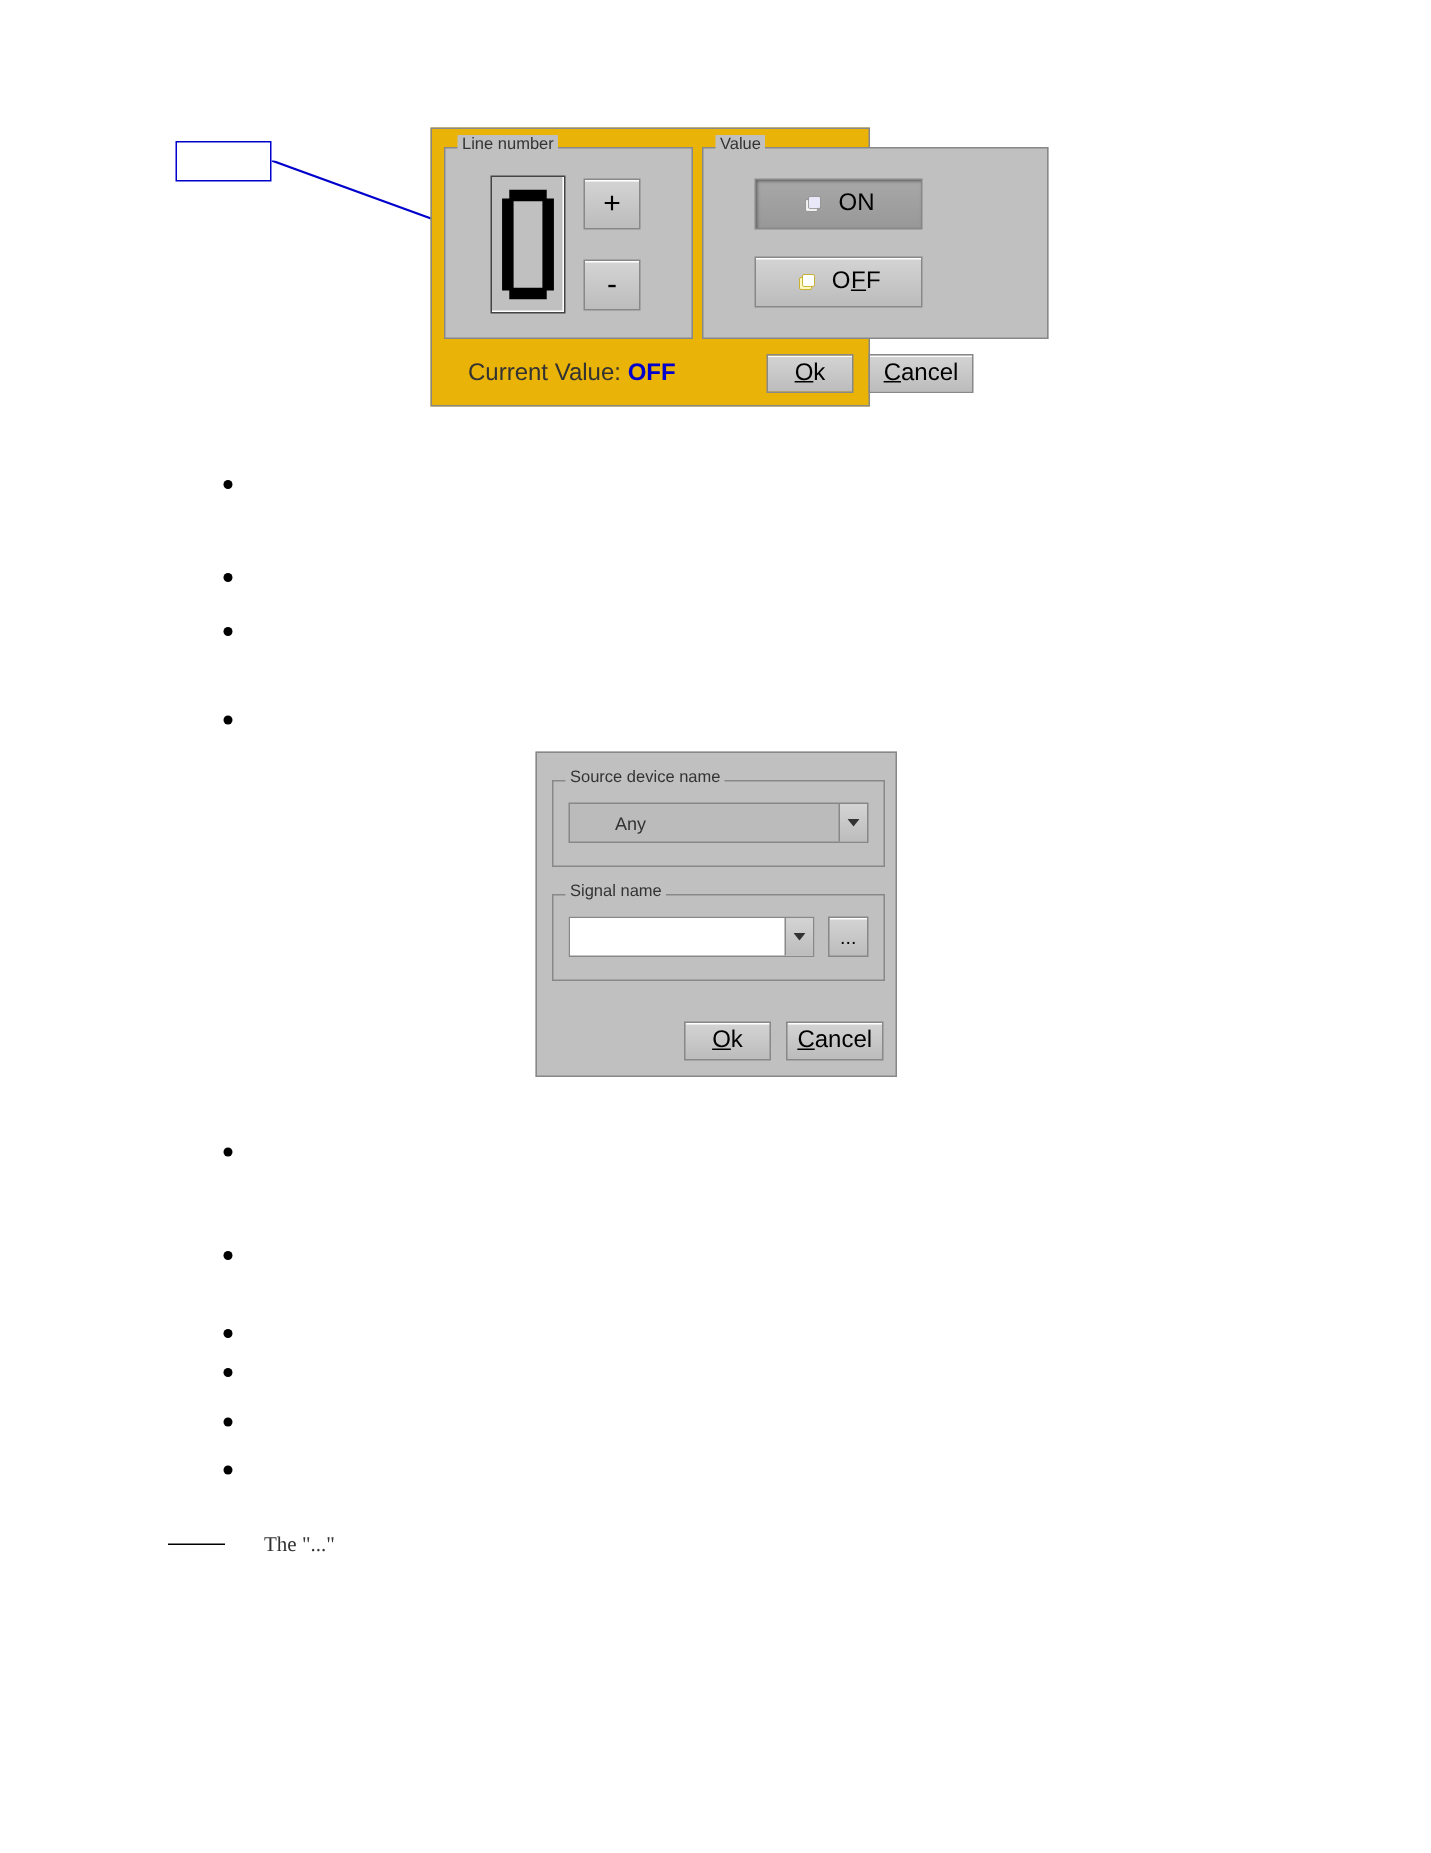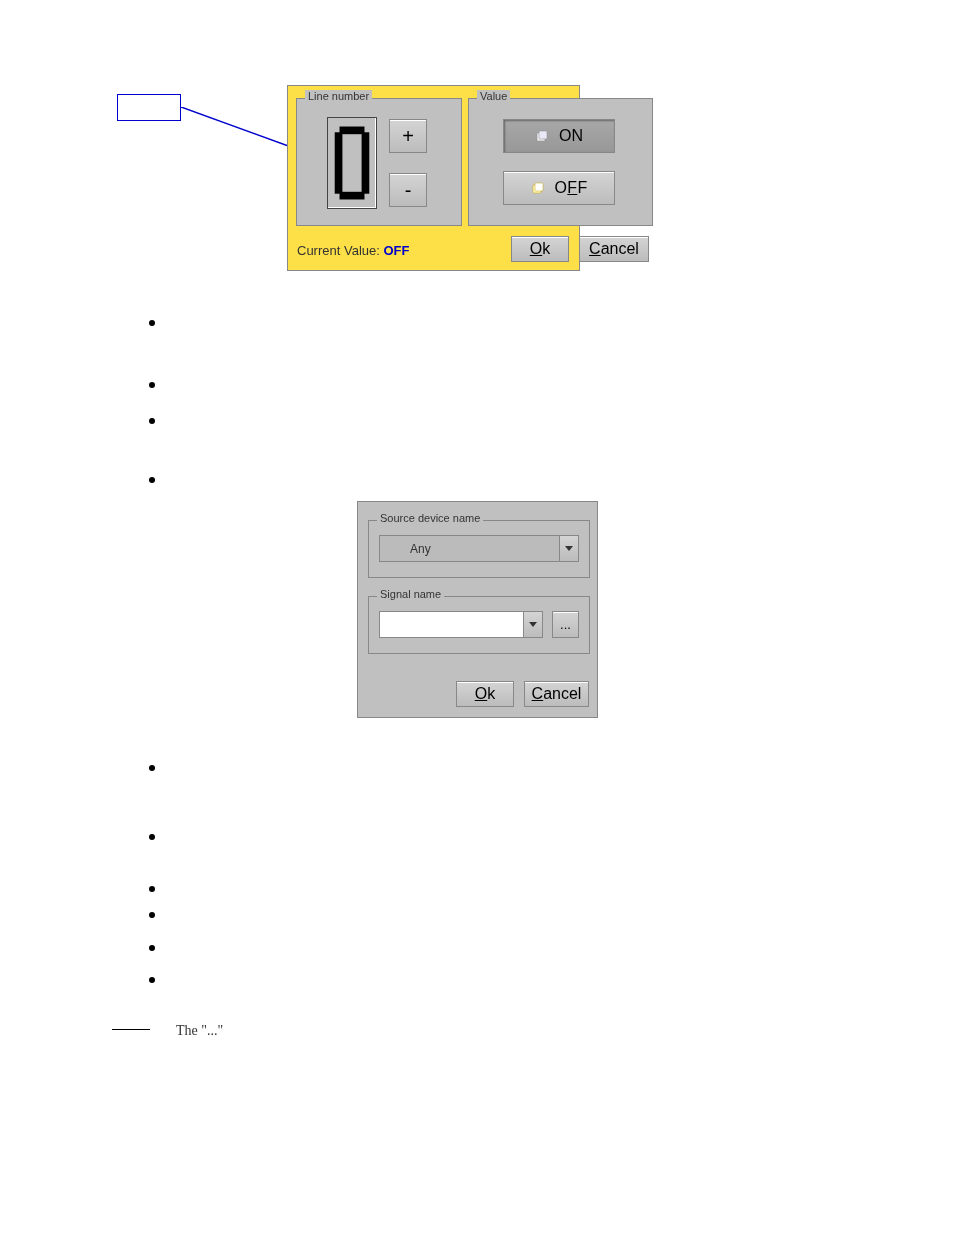--- a/index.html
+++ b/index.html
@@ -12,21 +12,21 @@
       position: relative;
     }
 
     
     .dialog1 {
       position: absolute;
       left: 287px;
       top: 85px;
       width: 293px;
       height: 186px;
-      background: #fde047;
+      background: #eab308;
       border: 1px solid #888;
       box-sizing: border-box;
     }
 
     .groupbox {
       position: absolute;
       border: 1px solid #888;
       background: #c0c0c0;
     }
 
@@ -56,20 +56,21 @@
       border: 1px solid #444;
       box-shadow: inset -1px -1px 0 #fff;
       box-sizing: border-box;
     }
 
     .gb-value {
       left: 180px;
       top: 12px;
       width: 183px;
       height: 126px;
+      padding-left: 46px;
     }
 
     .btn {
       background: linear-gradient(#d4d4d4, #bcbcbc);
       border: 1px solid #888;
       box-shadow: 0 1px 0 #fff inset;
       cursor: pointer;
       font-size: 16px;
       display: flex;
       align-items: center;
@@ -115,23 +116,23 @@
 
     .btn-icon {
       width: 14px;
       height: 14px;
       margin-right: 10px;
       display: inline-block;
     }
 
     .current-value {
       position: absolute;
-      left: 9px;
+      left: 24px;
       bottom: 12px;
-      font-size: 13px;
+      font-size: 16px;
       color: #333;
     }
 
     .current-value-v {
       color: #0000cc;
       font-weight: bold;
     }
 
     .ok-btn1 {
       left: 223px;

